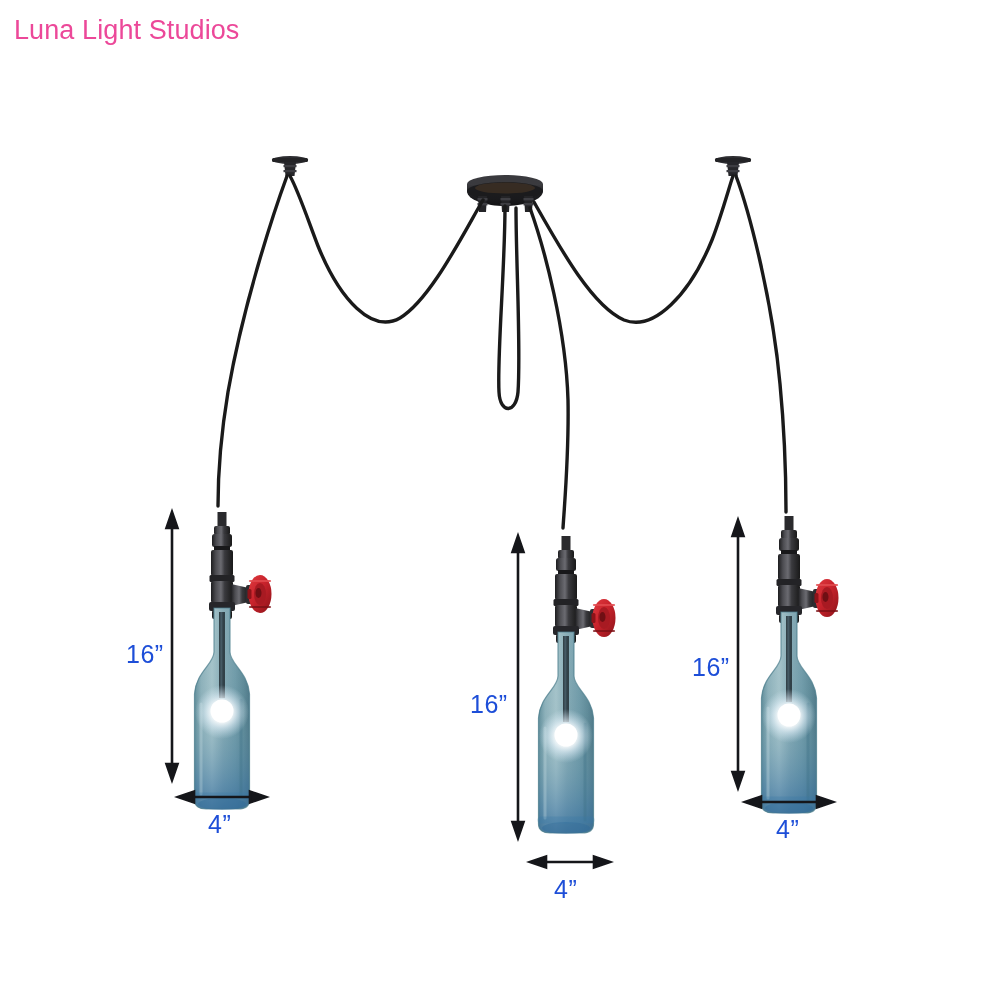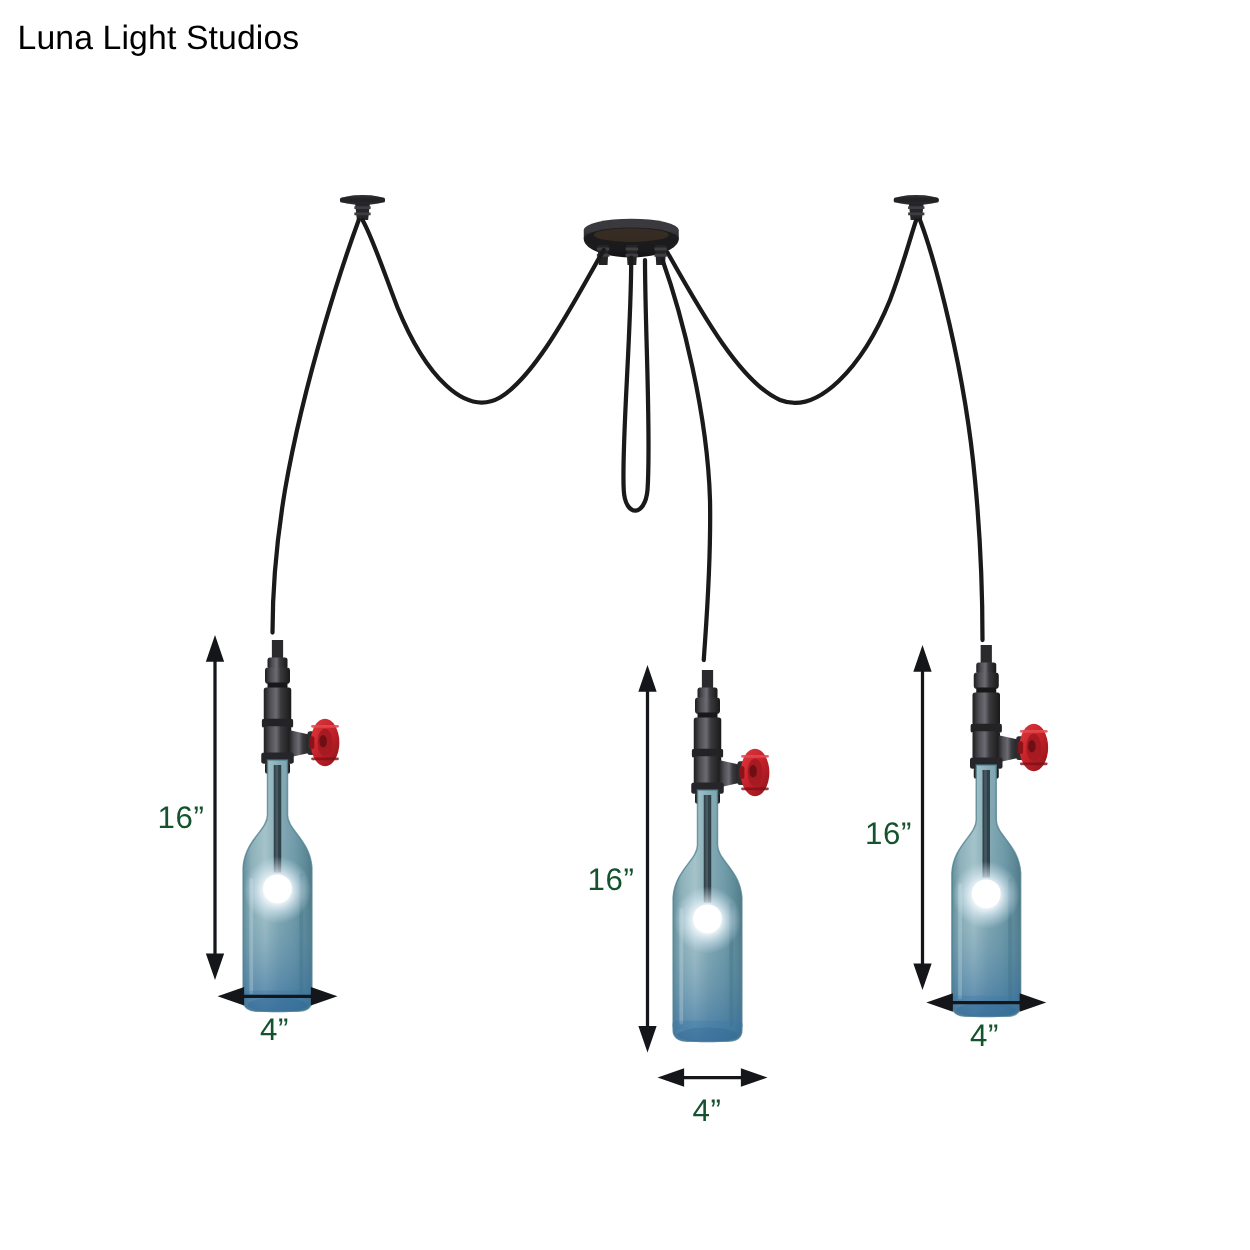--- a/index.html
+++ b/index.html
@@ -21,36 +21,36 @@
     width: 1000px;
     height: 1000px;
   }
   #brand-title {
     position: absolute;
     left: 14px;
     top: 14px;
     font-family: "Liberation Sans", sans-serif;
     font-size: 27px;
     line-height: 32px;
-    color: #000000;
+    color: #ec4899;
     letter-spacing: 0.1px;
     white-space: nowrap;
     z-index: 40;
   }
   .fig-layer {
     position: absolute;
     left: 0;
     top: 0;
     width: 1000px;
     height: 1000px;
   }
   .dim-label {
     position: absolute;
     font-family: "Liberation Sans", sans-serif;
-    color: #14532d;
+    color: #1d4ed8;
     white-space: nowrap;
     z-index: 30;
   }
   .dim-h {
     font-size: 25px;
     letter-spacing: 0.5px;
   }
   .dim-w {
     font-size: 25px;
     letter-spacing: 0.5px;

